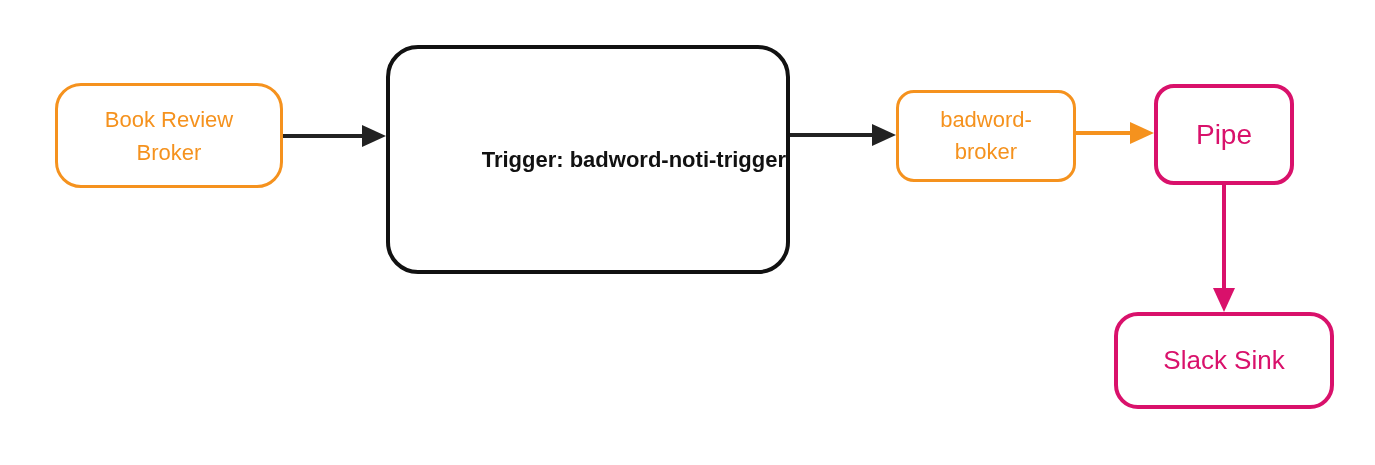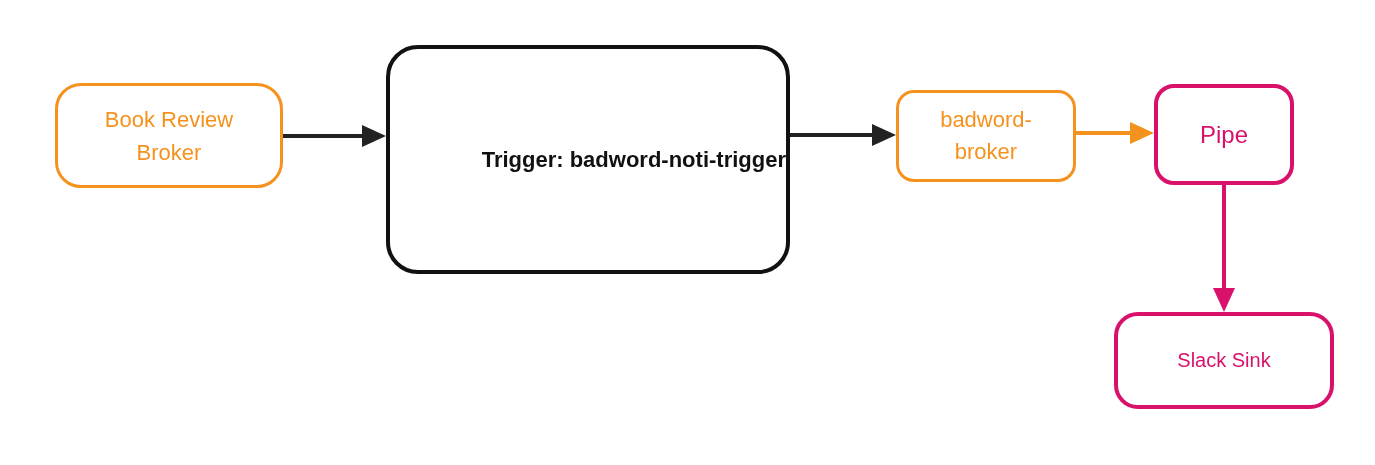--- a/index.html
+++ b/index.html
@@ -50,28 +50,28 @@
     border-radius: 18px;
     color: var(--orange);
     font-size: 22px; line-height: 32px;
   }
   .node-badword .label-inner { max-width: 120px; }
   .node-pipe {
     left: 1154px; top: 84px; width: 140px; height: 101px;
     border: 4px solid var(--pink);
     border-radius: 20px;
     color: var(--pink);
-    font-size: 24px;
+    font-size: 28px;
   }
   .node-slack {
     left: 1114px; top: 312px; width: 220px; height: 97px;
     border: 4px solid var(--pink);
     border-radius: 24px;
     color: var(--pink);
-    font-size: 20px;
+    font-size: 26px;
   }
   .edge { position: absolute; }
   .edge line  { stroke-width: 4px; }
   .edge.black line    { stroke: var(--edge); }
   .edge.black polygon { fill: var(--edge); }
   .edge.orange line    { stroke: var(--orange); }
   .edge.orange polygon { fill: var(--orange); }
   .edge.pink line    { stroke: var(--pink); }
   .edge.pink polygon { fill: var(--pink); }
   b { font-weight: bold; }

